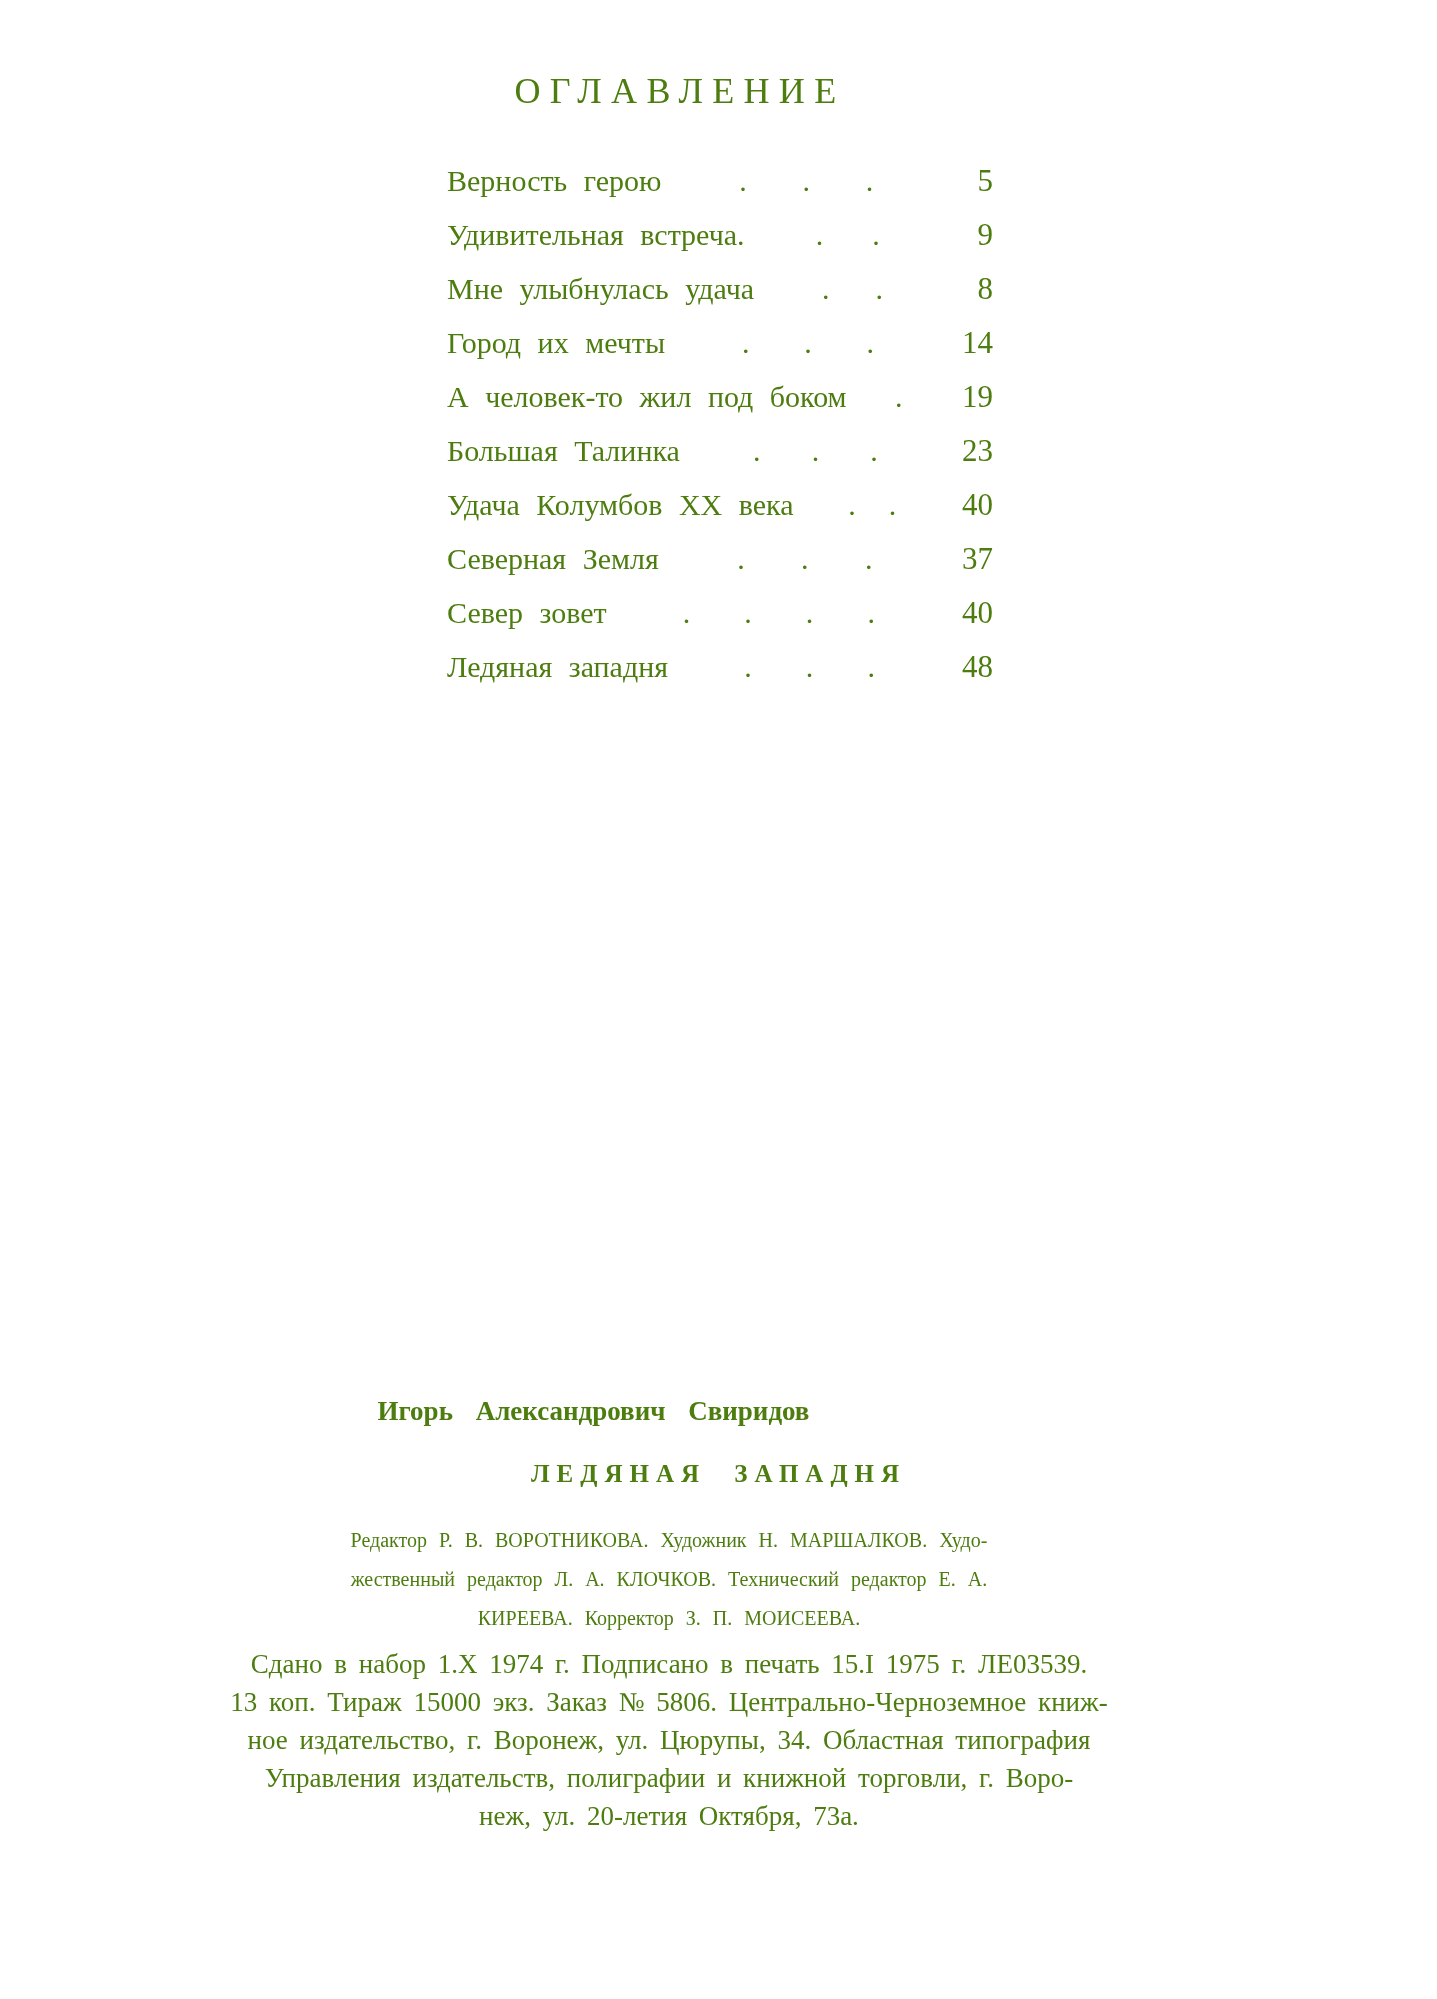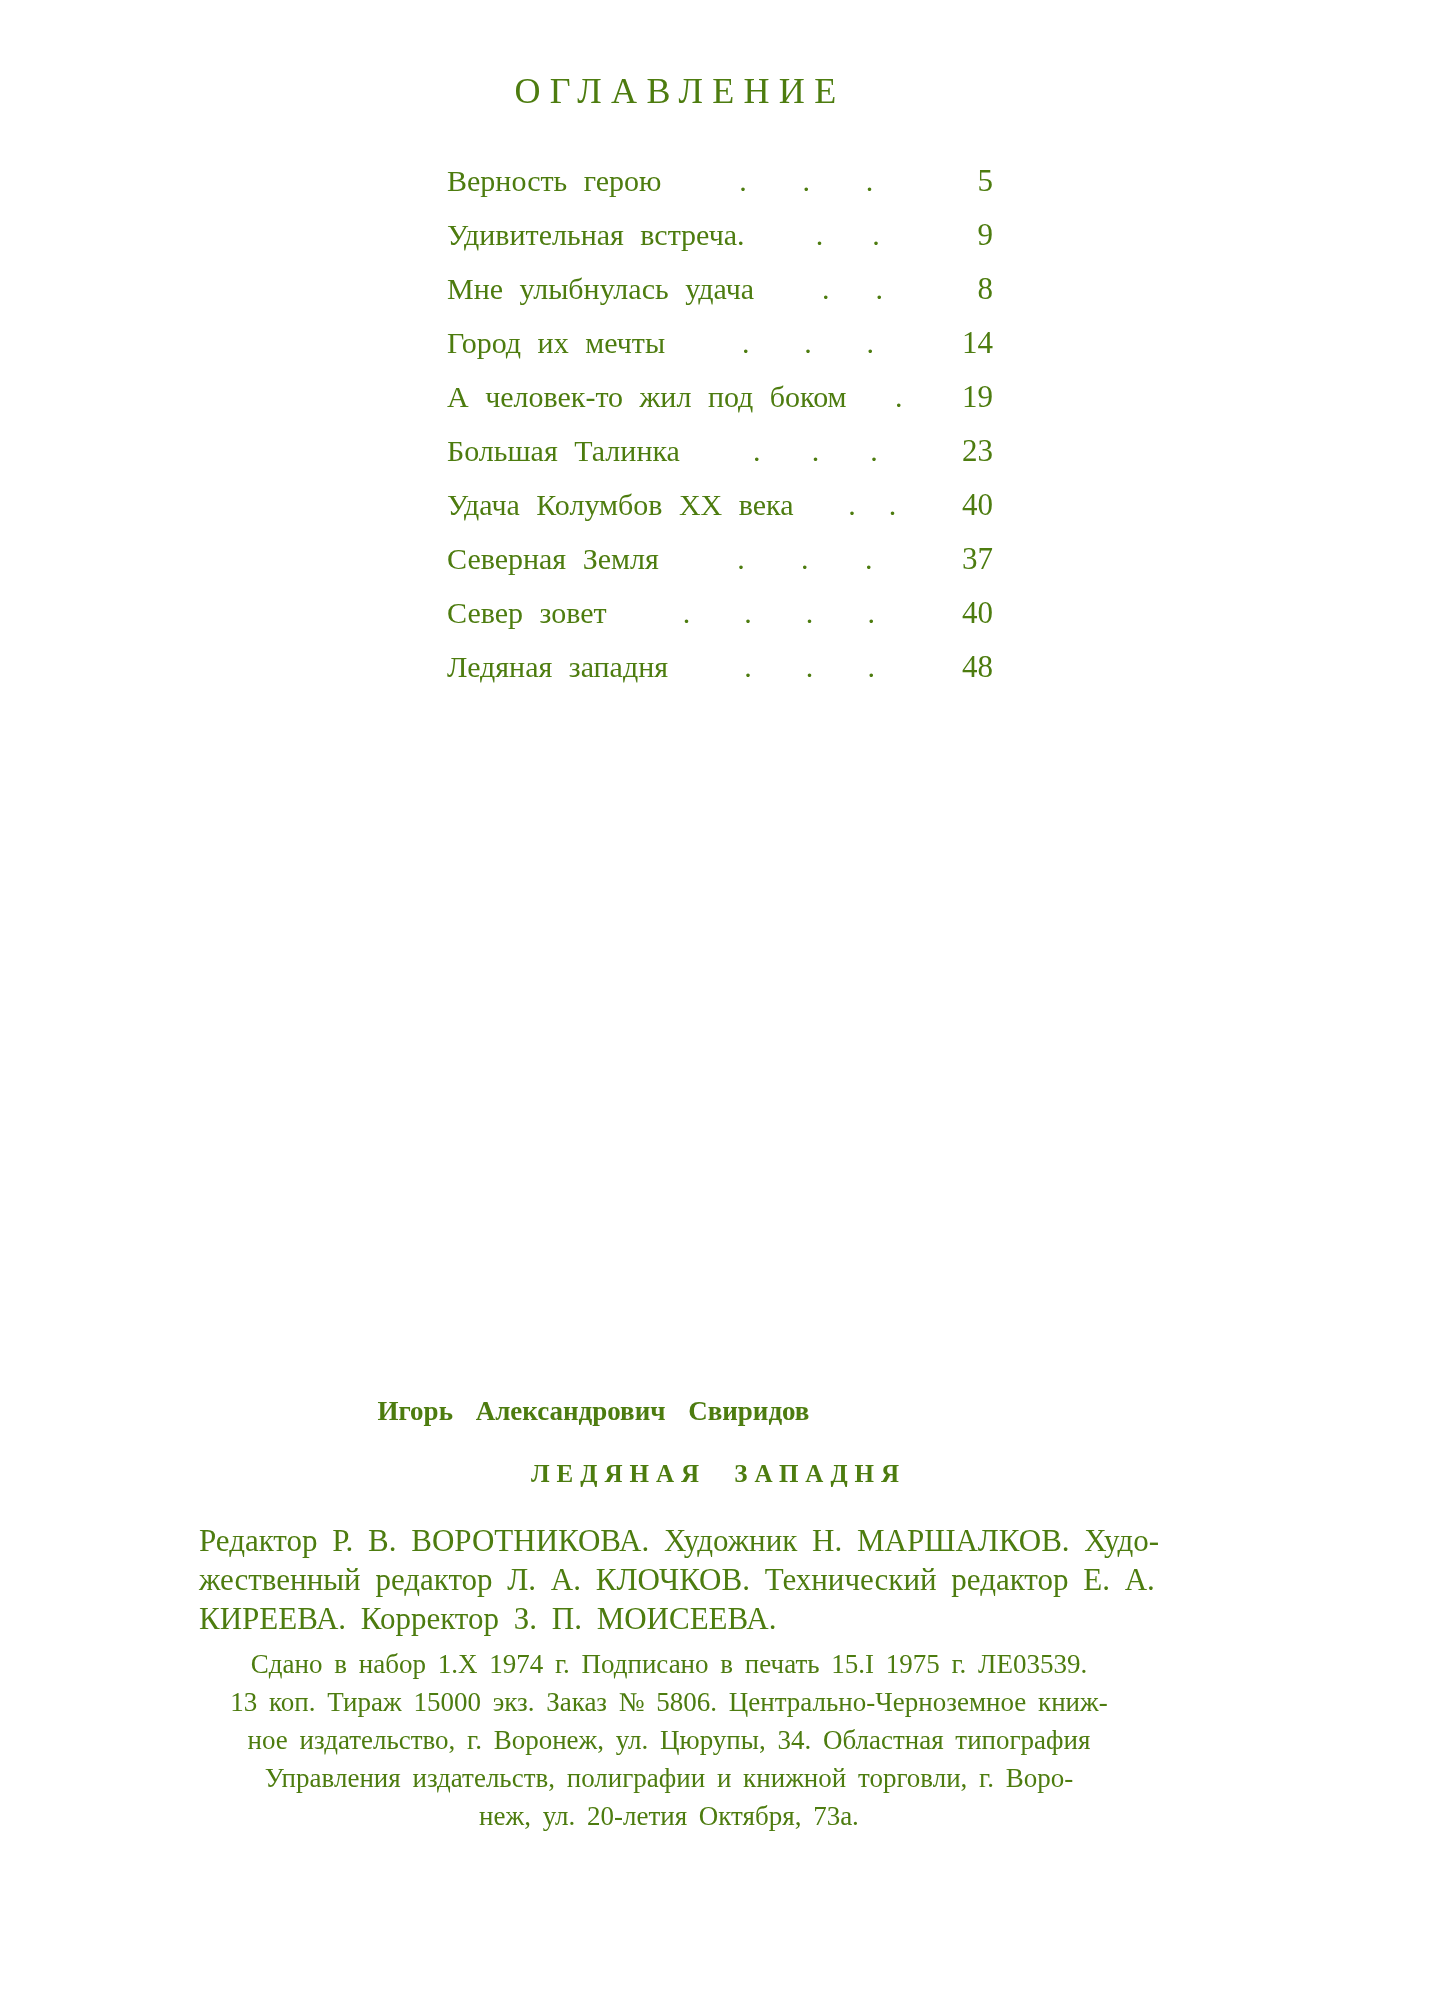--- a/index.html
+++ b/index.html
@@ -87,21 +87,22 @@
     font-size: 25px;
     letter-spacing: 0.28em;
     word-spacing: 0.6em;
     white-space: nowrap;
   }
   .editors-block {
     position: absolute;
     top: 1521px;
     left: 199px;
     width: 940px;
-    font-size: 31px;
+    text-align: center;
+    font-size: 20px;
     line-height: 39px;
     word-spacing: 7px;
   }
   .imprint-block {
     position: absolute;
     top: 1645px;
     left: 199px;
     width: 940px;
     text-align: center;
     font-size: 27px;

